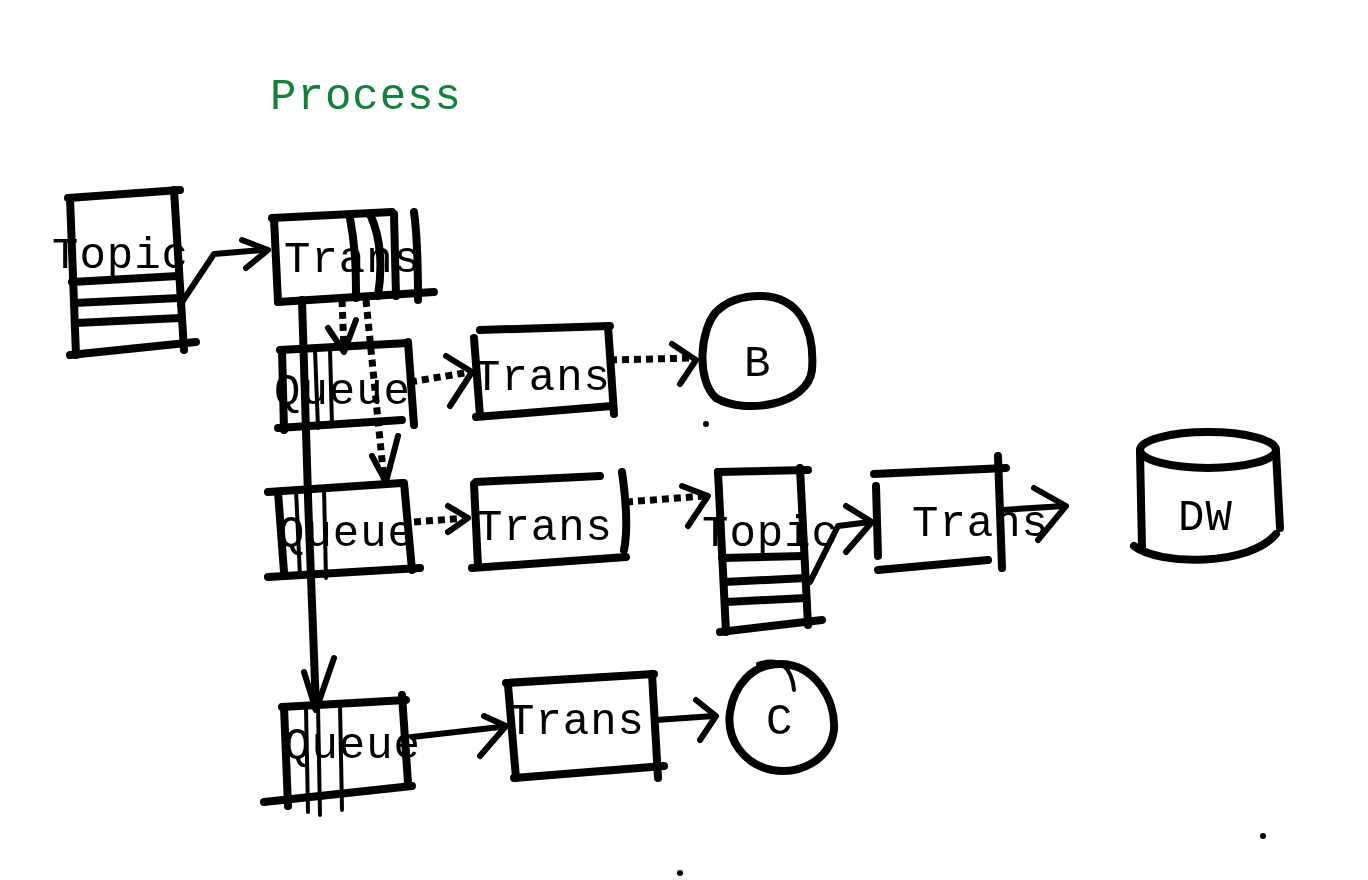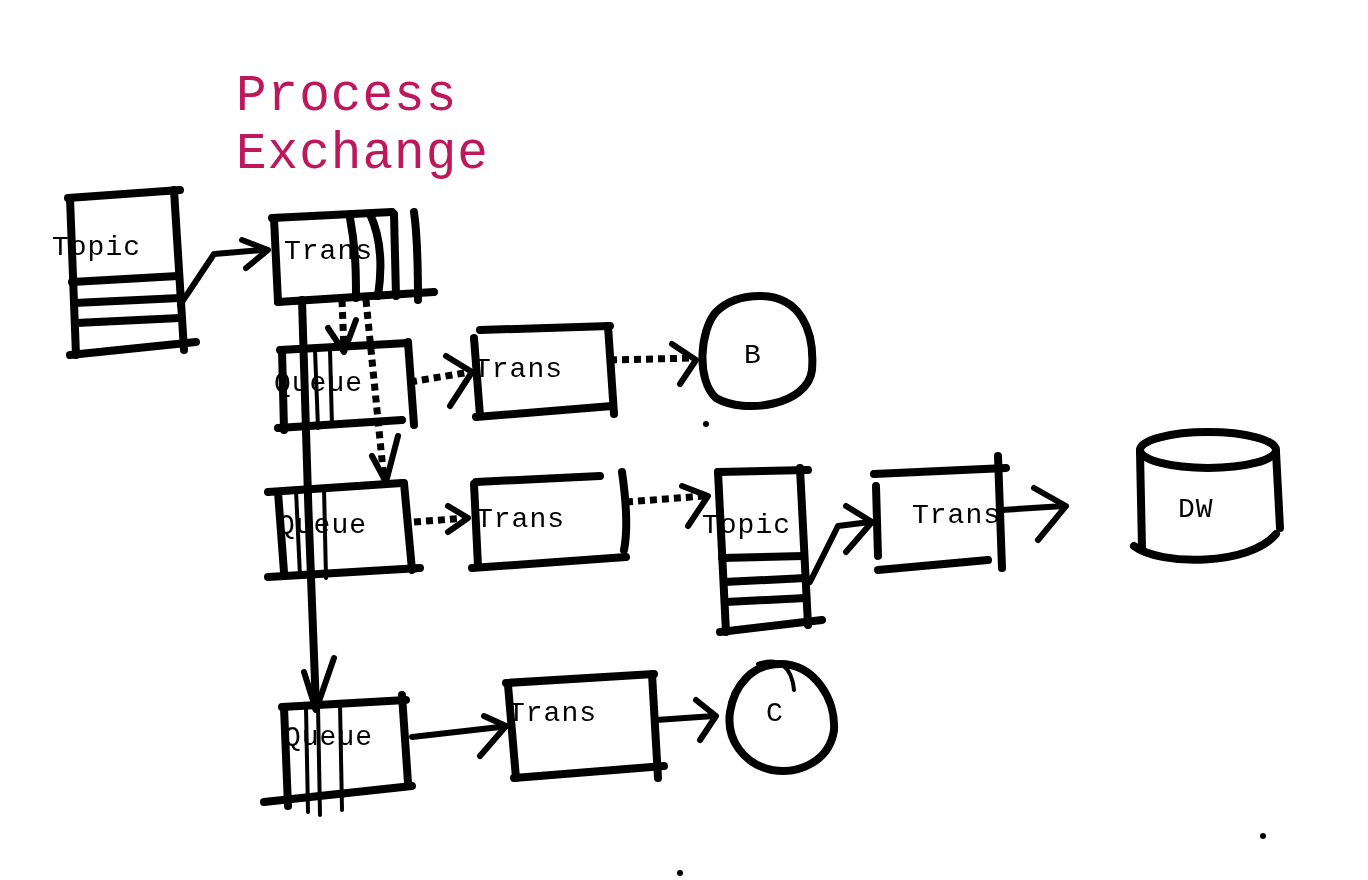--- a/index.html
+++ b/index.html
@@ -1,31 +1,32 @@
 <!DOCTYPE html>
 <html><head>
   <meta charset="utf-8">
   <style>
     html, body { margin: 0; padding: 0; background: #ffffff; }
     body { width: 1368px; height: 880px; position: relative; overflow: hidden; }
     #canvas { position: absolute; left: 0; top: 0; width: 1368px; height: 880px; }
     .label {
       position: absolute;
       font-family: "Liberation Mono", "DejaVu Sans Mono", monospace;
-      font-size: 28px;
+      font-size: 44px;
       color: #000;
       white-space: nowrap;
       line-height: 1;
       letter-spacing: 1px;
     }
     .title {
       position: absolute;
       font-family: "Liberation Mono", "DejaVu Sans Mono", monospace;
-      font-size: 51px;
-      color: #be185d;
+      font-size: 44px;
+      color: #15803d;
+      text-align: center;
       line-height: 58px;
       letter-spacing: 1px;
     }
     svg path, svg line, svg ellipse, svg polyline { fill: none; stroke: #000; stroke-linecap: round; stroke-linejoin: round; }
     .thick { stroke-width: 8; }
     .mid { stroke-width: 6; }
     .thin { stroke-width: 4; }
     .dotted { stroke-width: 7; stroke-dasharray: 7 5; stroke-linecap: butt; }
   </style>
 </head>
@@ -163,21 +164,20 @@
   <path class="mid" d="M656 720 L714 716"></path>
   <path class="mid" d="M696 700 L716 716 L700 740"></path>
 
   <circle cx="706" cy="424" r="3" fill="#000"></circle>
   <circle cx="680" cy="873" r="3" fill="#000"></circle>
   <circle cx="1263" cy="836" r="3" fill="#000"></circle>
 </svg>
 
 <div class="title" style="left:236px; top:68px; width:260px;">
   <div>Process</div>
-  <div>Exchange</div>
 </div>
 
 <div class="label" style="left:52px; top:234px;">Topic</div>
 <div class="label" style="left:284px; top:238px;">Trans</div>
 <div class="label" style="left:274px; top:370px;">Queue</div>
 <div class="label" style="left:278px; top:512px;">Queue</div>
 <div class="label" style="left:284px; top:724px;">Queue</div>
 <div class="label" style="left:474px; top:356px;">Trans</div>
 <div class="label" style="left:476px; top:506px;">Trans</div>
 <div class="label" style="left:508px; top:700px;">Trans</div>

